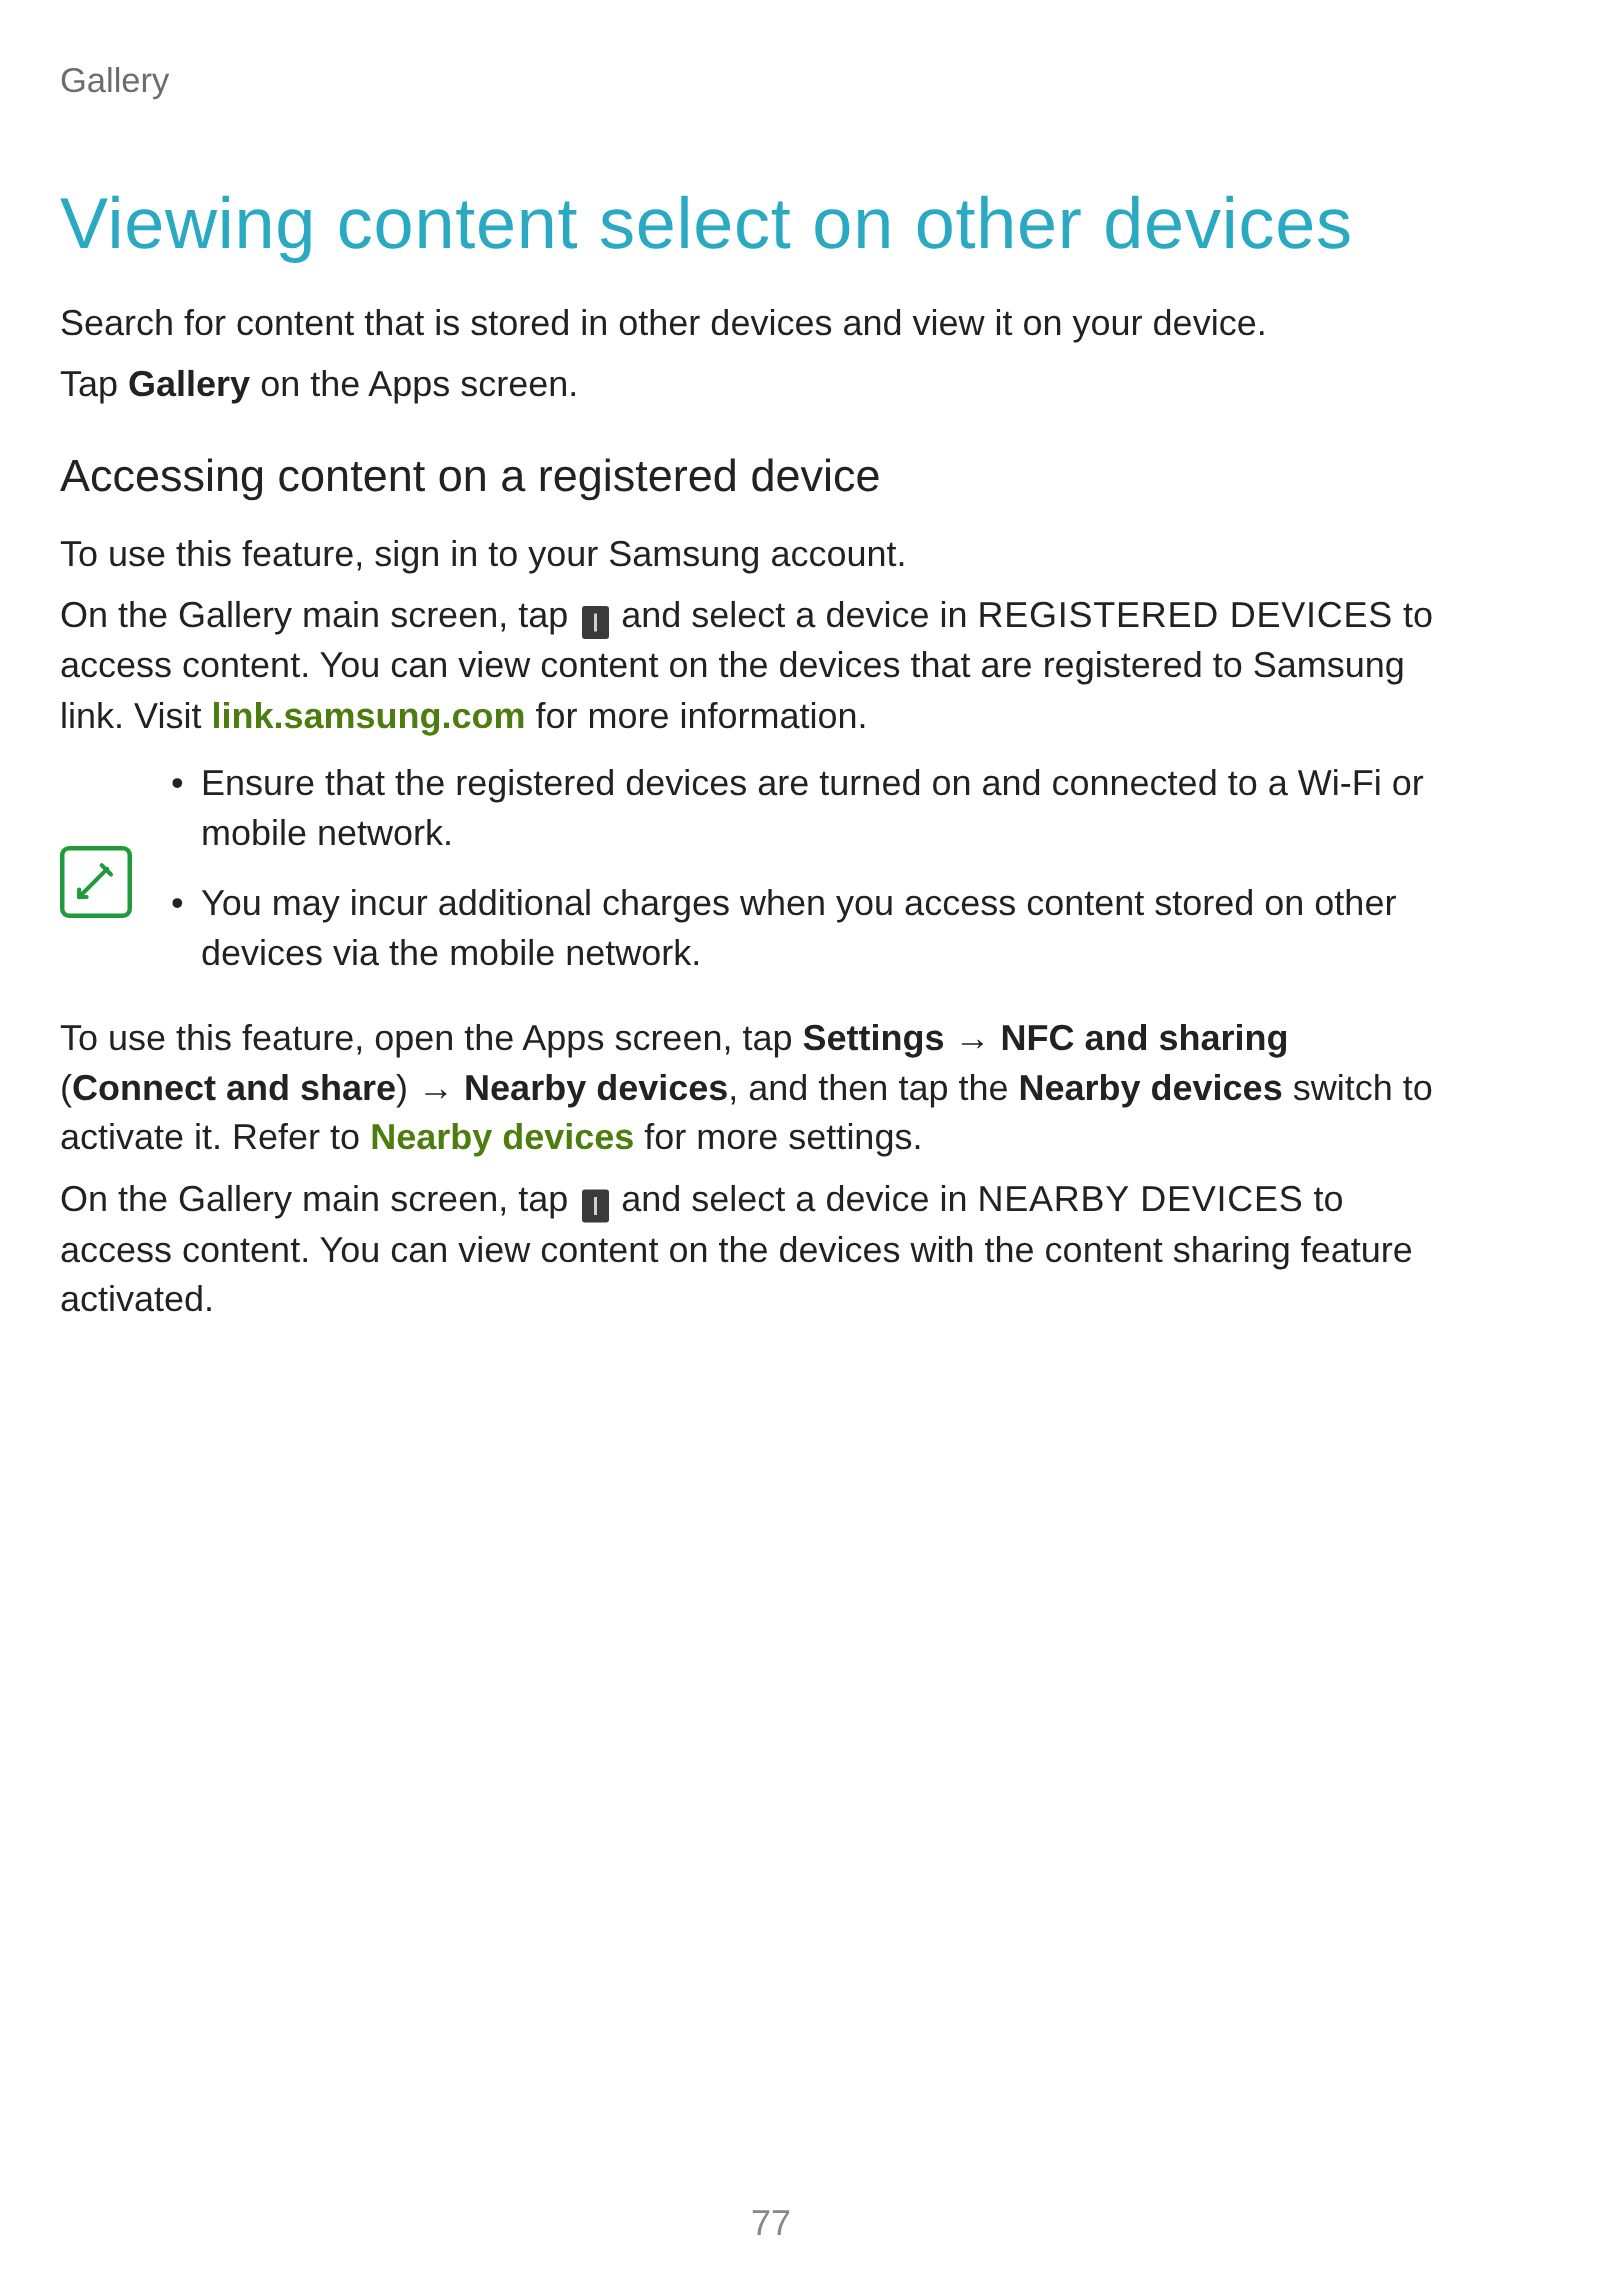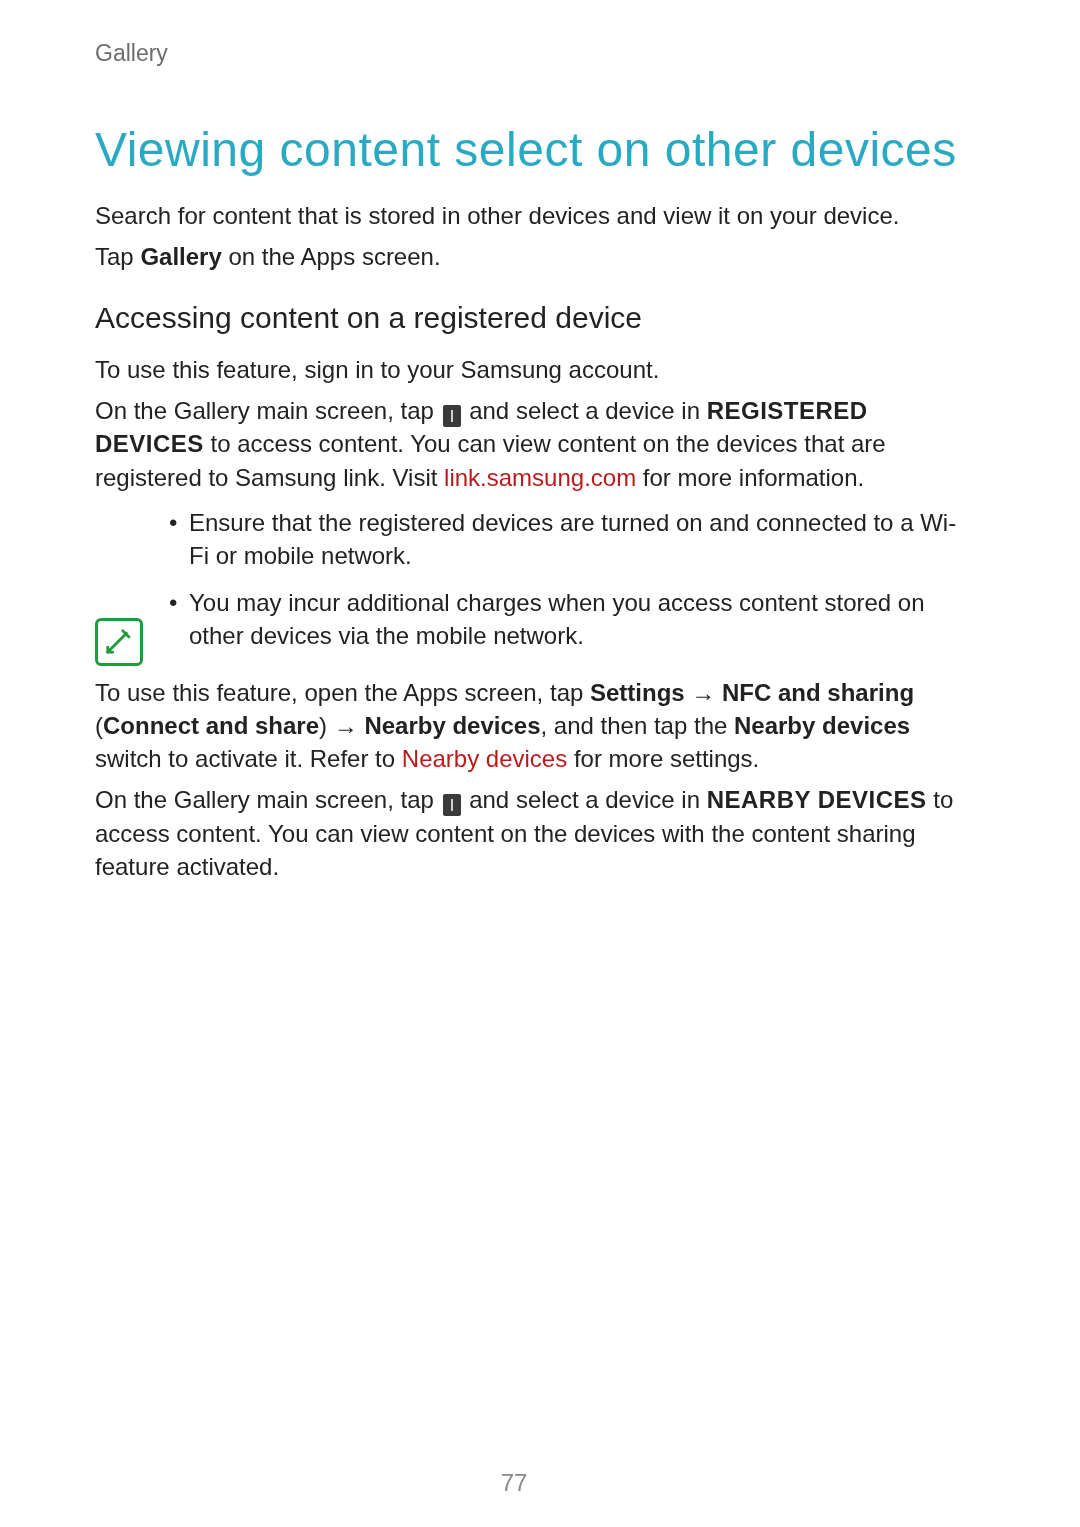--- a/index.html
+++ b/index.html
@@ -1,20 +1,20 @@
 <!DOCTYPE html>
 <html><head>
 <meta charset="utf-8">
 <style>
   * { box-sizing: border-box; margin: 0; padding: 0; }
   html, body { width: 1080px; height: 1527px; background: #fff; font-family: Arial, Helvetica, sans-serif; color: #222; }
   .page {
     width: 1028px;
     height: 1527px;
-    padding: 40px 70px 0 95px;
+    padding: 40px 70px 0 40px;
     position: relative;
   }
   .breadcrumb {
     font-size: 23px;
     color: #6d6d6d;
     margin-bottom: 55px;
   }
   h1.main-heading {
     font-size: 48px;
     font-weight: 300;
@@ -30,44 +30,44 @@
     color: #222;
   }
   h2.sub-heading {
     font-size: 30px;
     font-weight: 400;
     color: #222;
     margin-top: 28px;
     margin-bottom: 18px;
     font-stretch: condensed;
   }
-  a.link { color: #b91c1c; text-decoration: none; }
+  a.link { color: #4d7c0f; text-decoration: none; font-weight: bold; }
   .inline-icon {
     display: inline-flex;
     vertical-align: -3px;
     width: 18px;
     height: 22px;
     background: #3a3a3a;
     border-radius: 2px;
     align-items: center;
     justify-content: center;
     margin: 0 2px;
   }
   .inline-icon::before {
     content: "";
     display: block;
     width: 2px;
     height: 12px;
     background: #d0d0d0;
   }
   .bold-ui { font-weight: 600; font-stretch: condensed; }
-  .bold-ui-caps { font-weight: 700; font-stretch: condensed; letter-spacing: 0.5px; }
+  .bold-ui-caps { font-weight: 400; font-stretch: condensed; letter-spacing: 0.5px; }
   .note-block {
     display: flex;
-    align-items: flex-end;
+    align-items: center;
     gap: 22px;
     margin-top: 12px;
     margin-bottom: 10px;
   }
   .note-icon {
     flex: 0 0 48px;
     height: 48px;
     border: 3px solid #1e9b3a;
     border-radius: 6px;
     display: flex;

